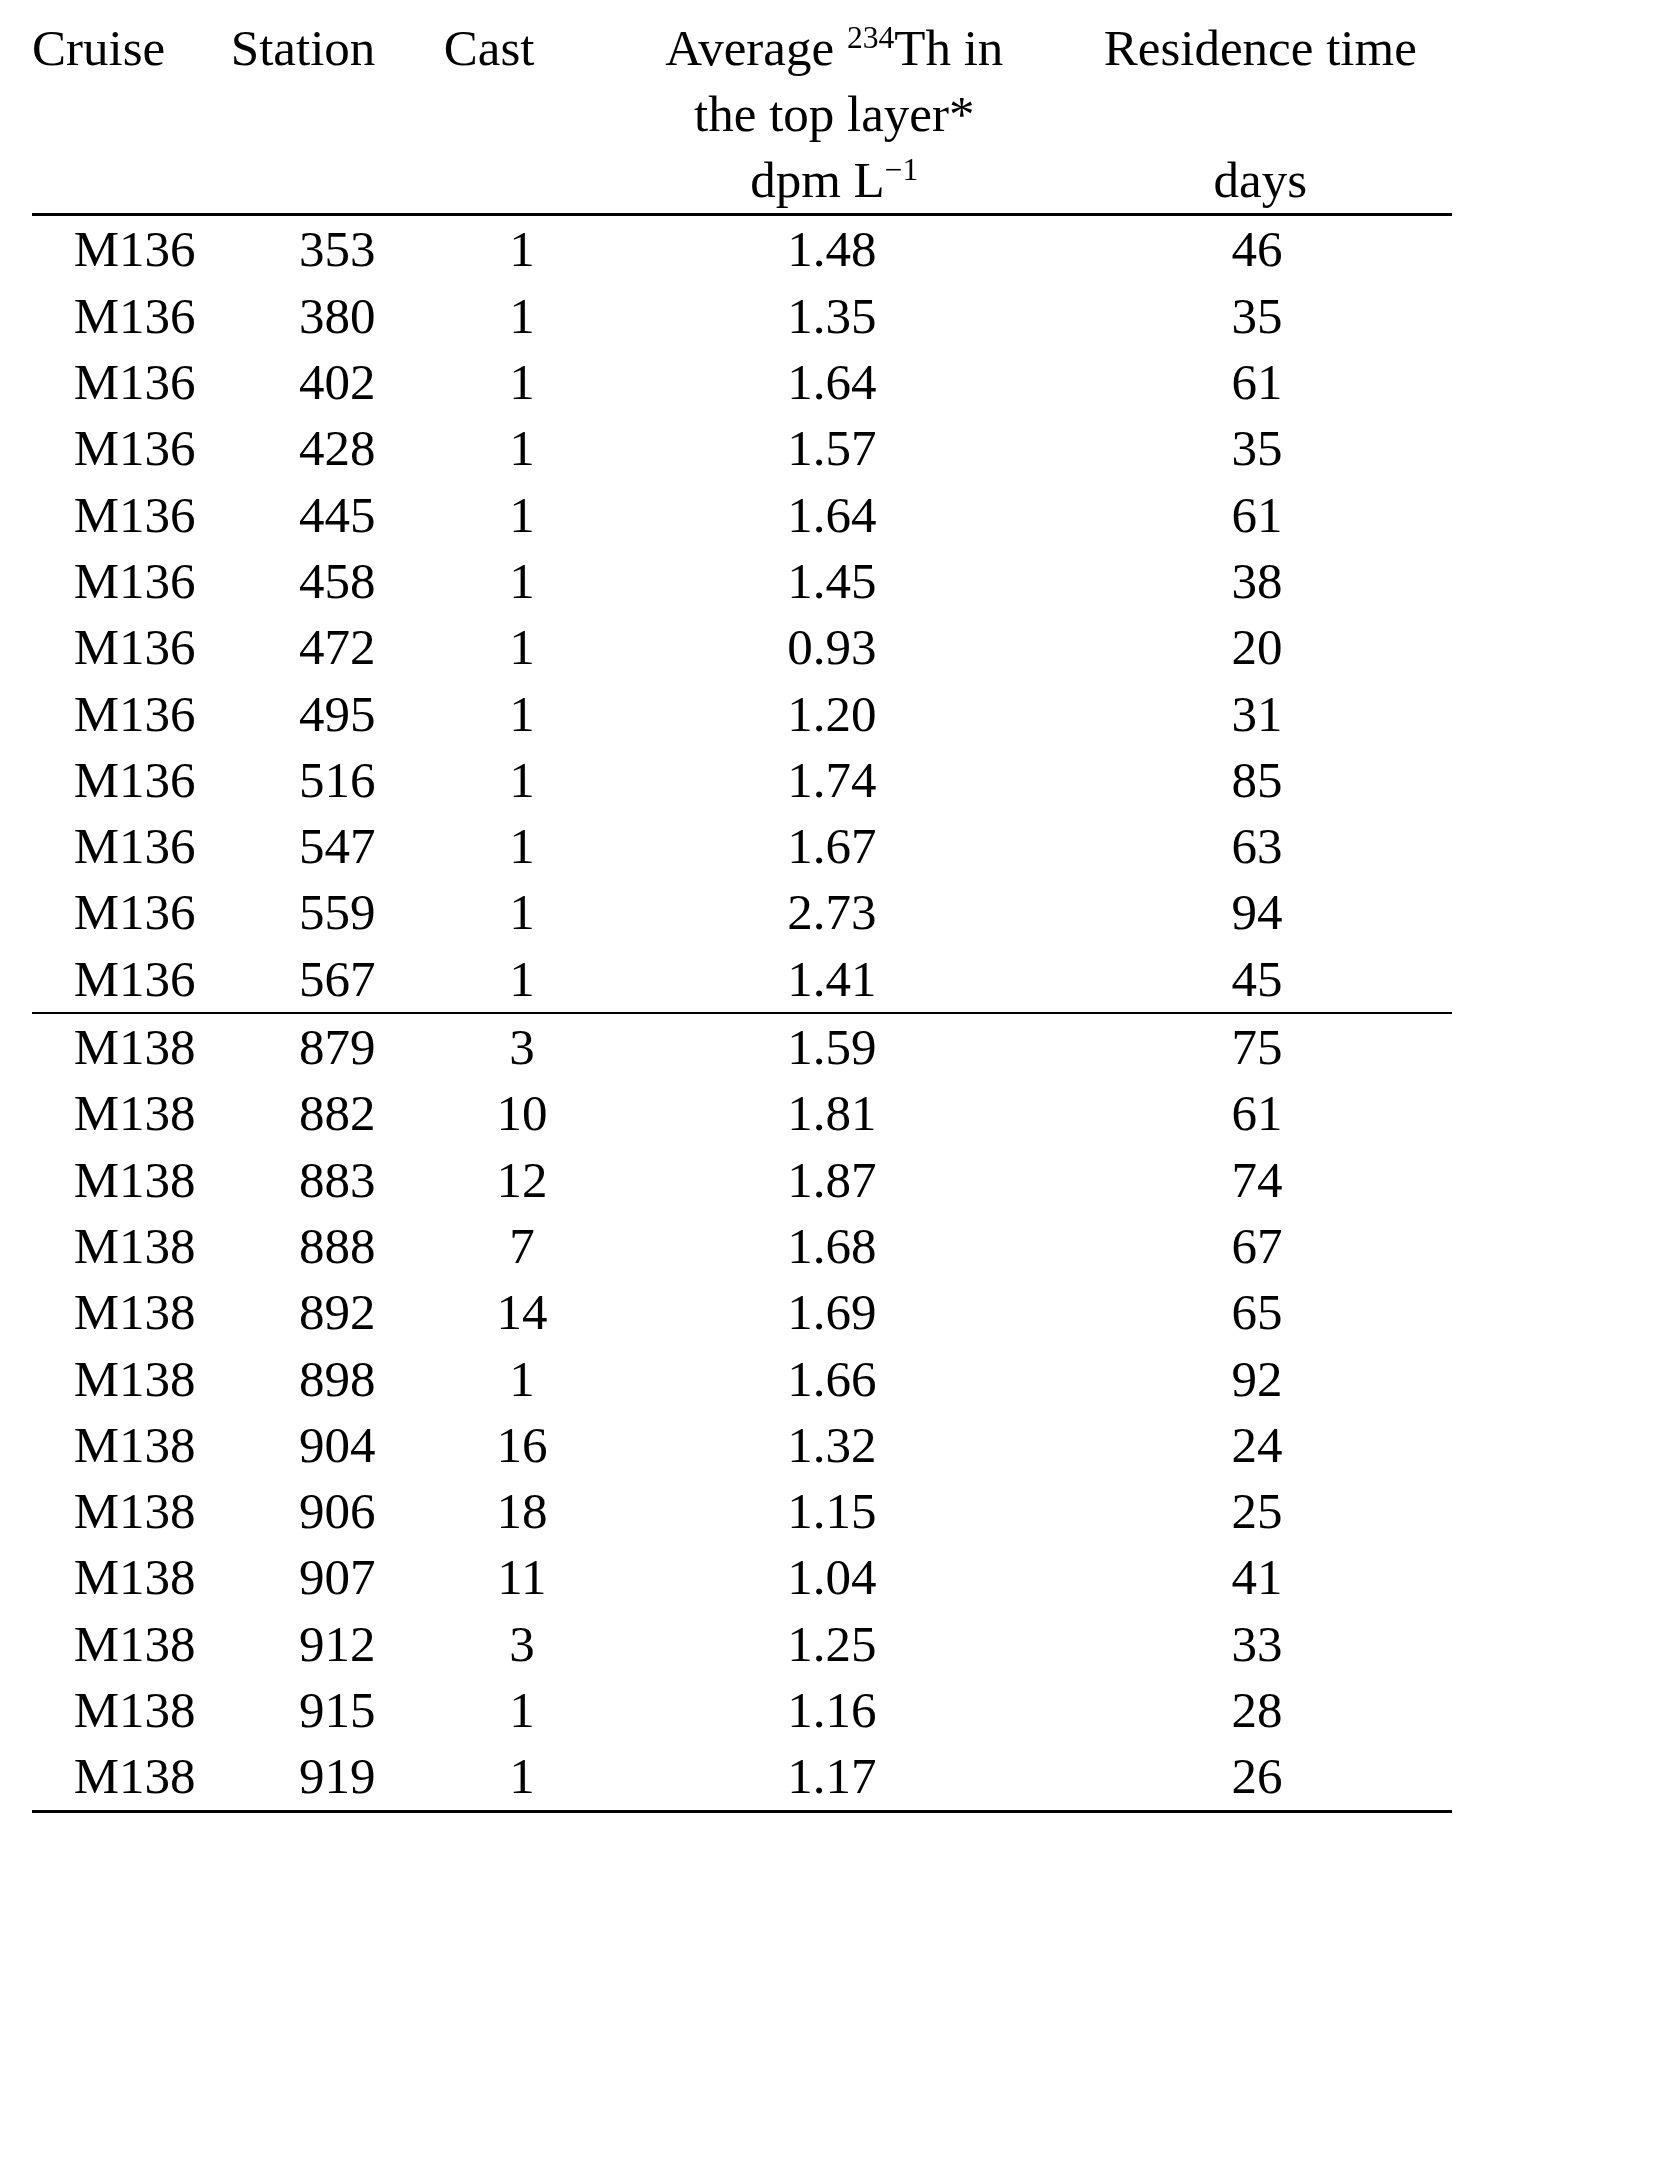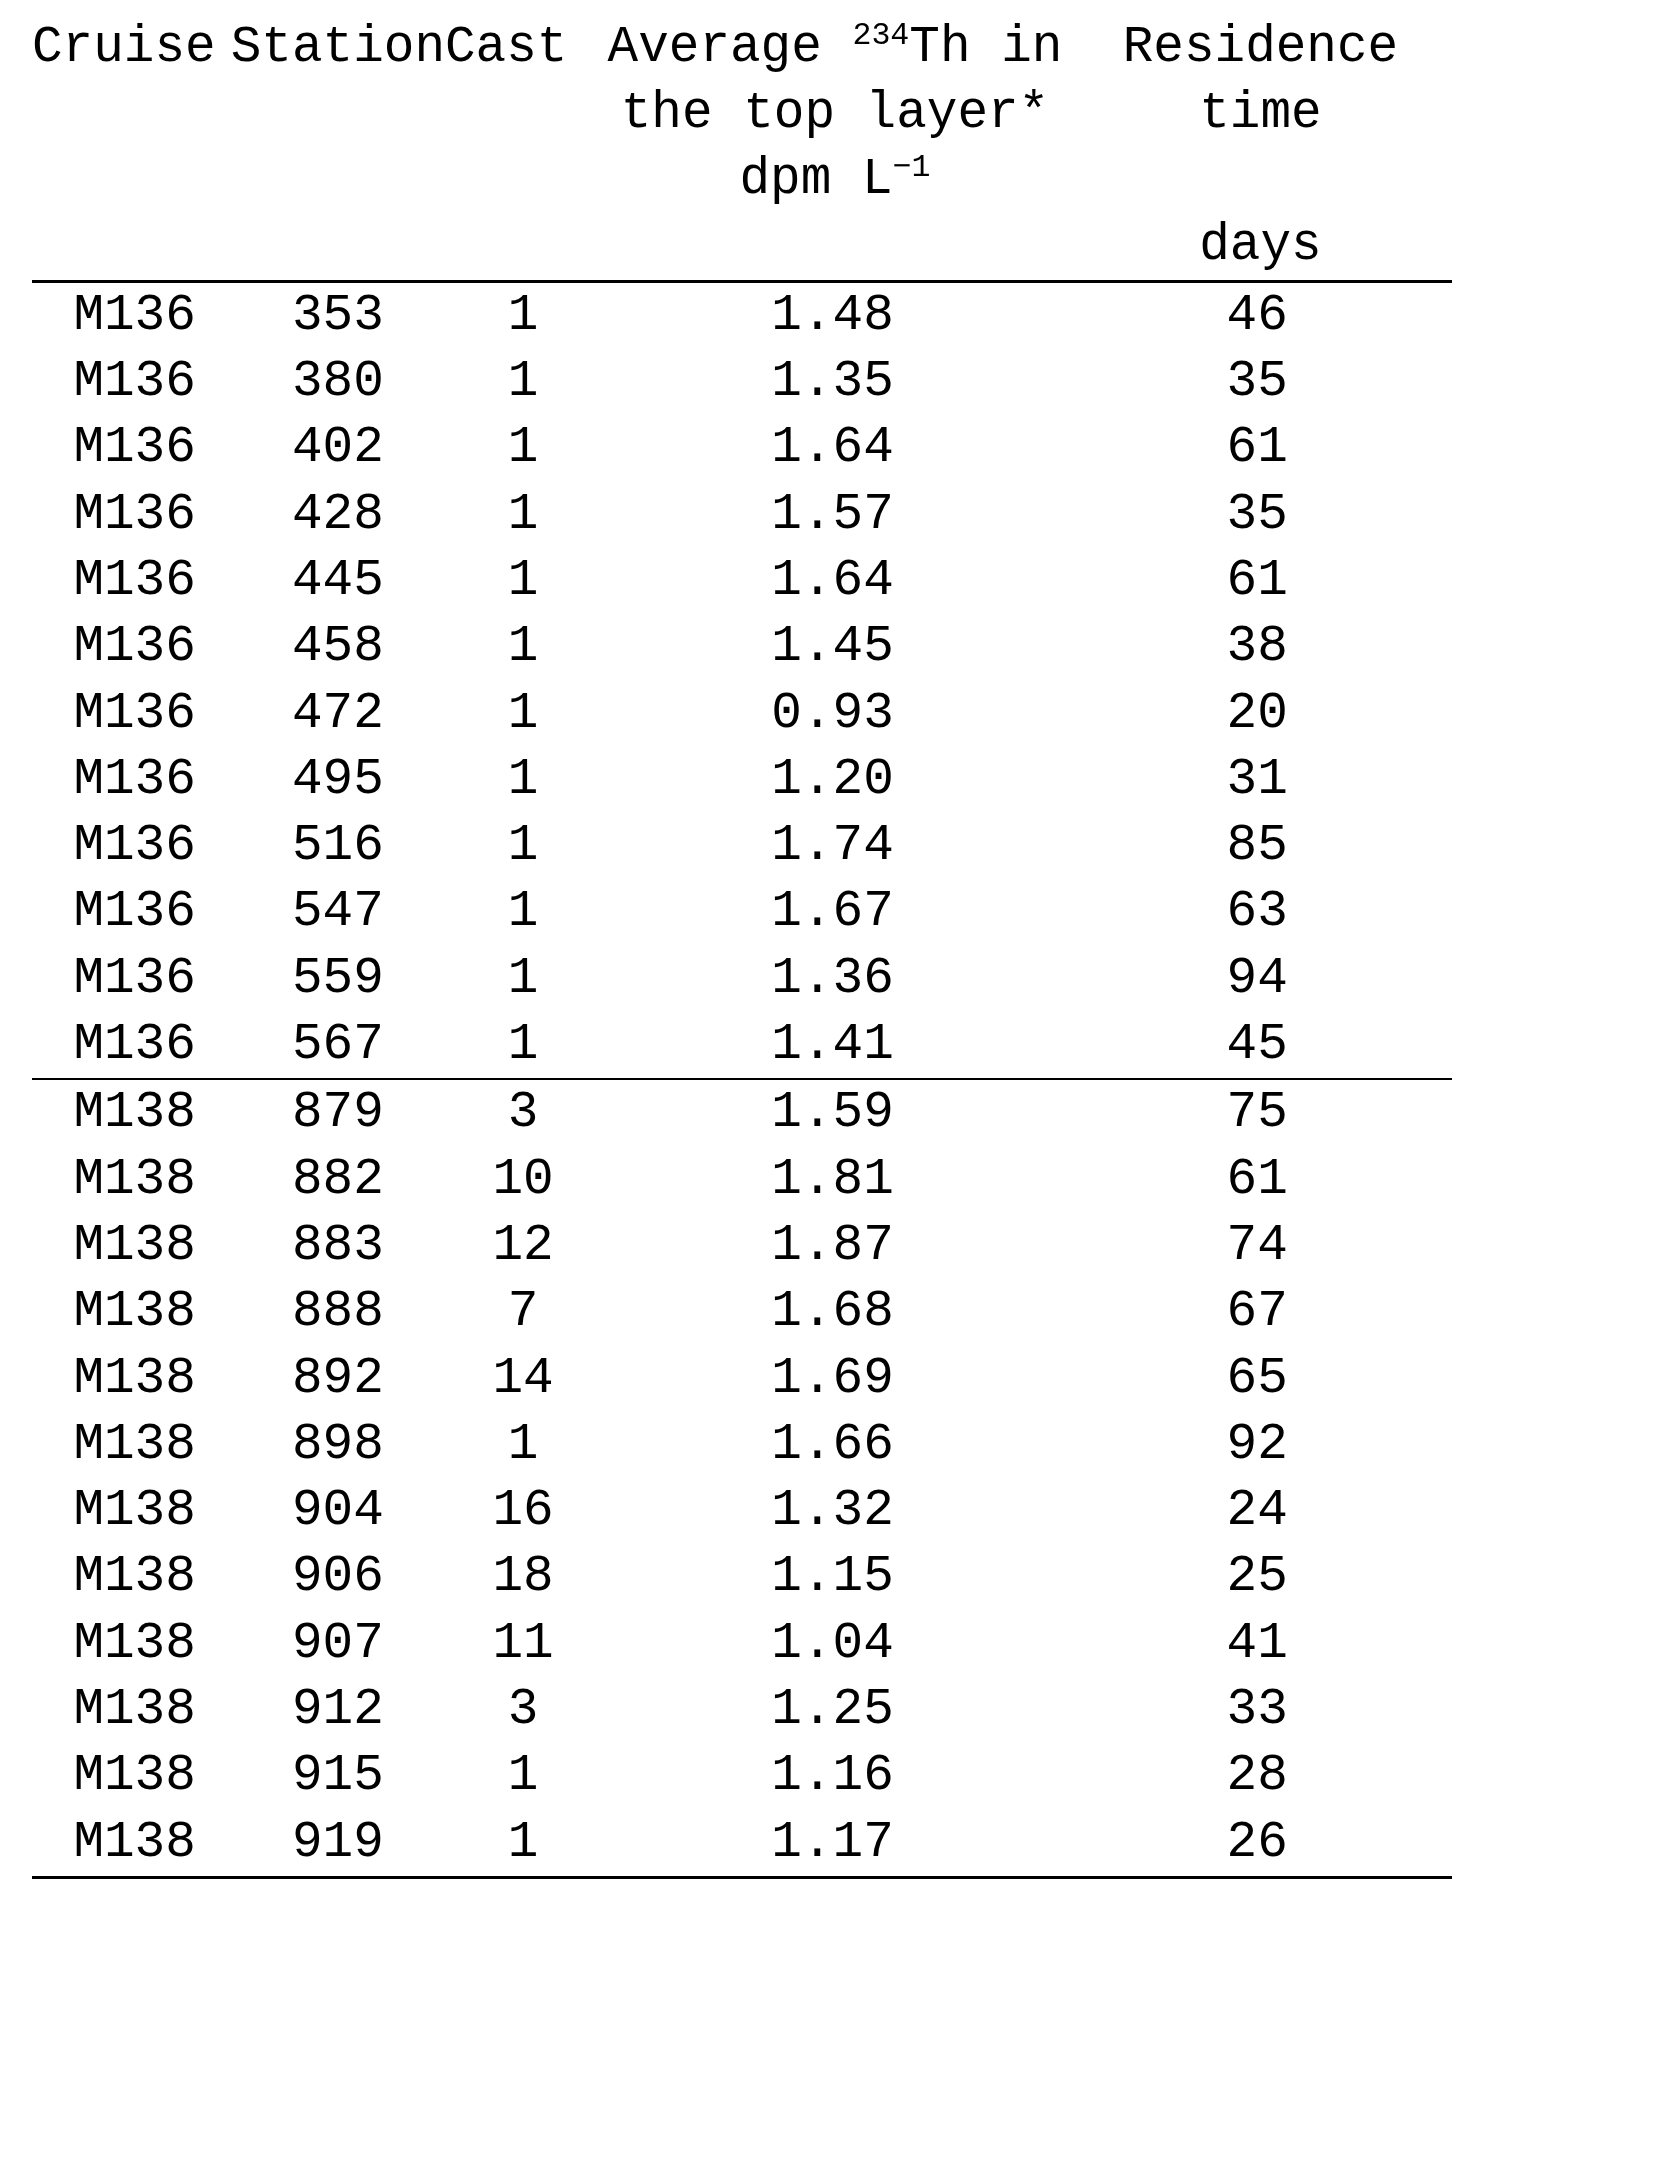--- a/index.html
+++ b/index.html
@@ -9,21 +9,20 @@
   }
   body {
     width: 1676px;
     font-family: "Liberation Serif", "DejaVu Serif", serif;
     color: #000000;
   }
   .page {
     box-sizing: border-box;
     width: 1484px;
     padding: 14.6px 32px 16px 32px;
-    font-family: Liberation Mono, monospace;
   }
   table.data-table {
     border-collapse: collapse;
     width: 100%;
     font-size: 51px;
     line-height: 1.30;
   }
   table.data-table th,
   table.data-table td {
     padding: 0;
@@ -172,21 +171,21 @@
         <td class="c-cruise">M136</td>
         <td class="c-station">547</td>
         <td class="c-cast">1</td>
         <td class="c-avg">1.67</td>
         <td class="c-res">63</td>
       </tr>
       <tr>
         <td class="c-cruise">M136</td>
         <td class="c-station">559</td>
         <td class="c-cast">1</td>
-        <td class="c-avg">1.36</td>
+        <td class="c-avg">2.73</td>
         <td class="c-res">94</td>
       </tr>
       <tr class="pad-bot">
         <td class="c-cruise">M136</td>
         <td class="c-station">567</td>
         <td class="c-cast">1</td>
         <td class="c-avg">1.41</td>
         <td class="c-res">45</td>
       </tr>
     </tbody>

